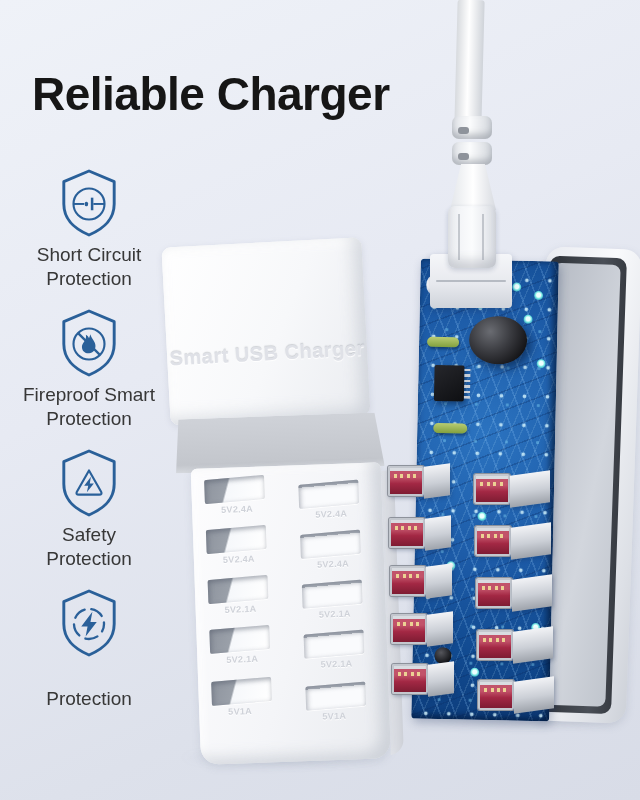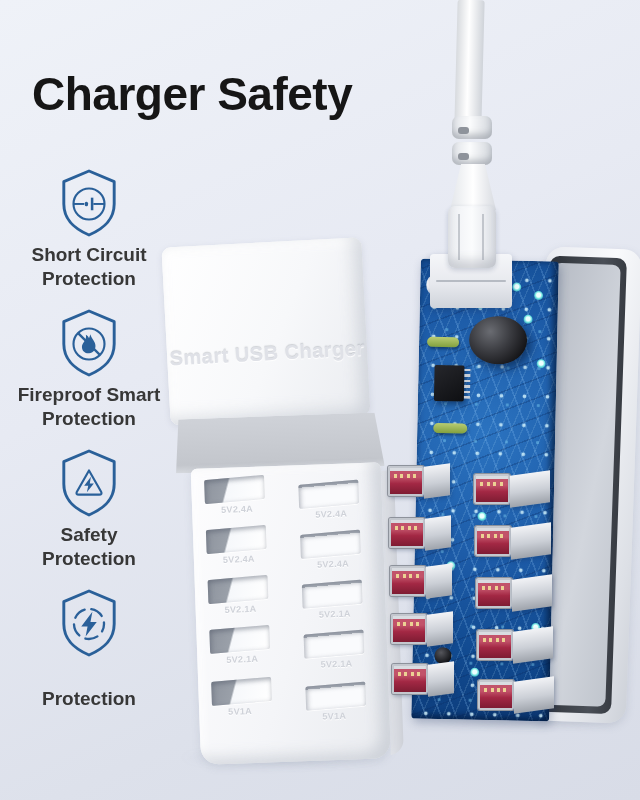--- a/index.html
+++ b/index.html
@@ -7,21 +7,21 @@
   .stage{position:relative;width:640px;height:800px;overflow:hidden;
     background:linear-gradient(155deg,#eff2f8 0%,#e7eaf3 40%,#dde1eb 75%,#d8dce7 100%);}
 
   
   .page-title{position:absolute;left:32px;top:36px;font-size:46px;font-weight:600;
     color:#161616;letter-spacing:-0.5px;}
 
   
   .feature{position:absolute;left:14px;width:150px;text-align:center;}
   .feature svg{display:block;margin:0 auto;}
-  .feature-label{margin-top:5px;font-size:19px;line-height:1.28;color:#373737;font-weight:700;}
+  .feature-label{margin-top:5px;font-size:19px;line-height:1.28;color:#373737;font-weight:400;}
 
   
   .charger{position:absolute;left:158px;top:234px;width:240px;height:540px;transform:rotate(-2deg);}
   .charger-top{position:absolute;left:14px;top:8px;width:200px;height:178px;border-radius:9px;
     transform:rotate(-1deg);
     background:linear-gradient(115deg,#ffffff 0%,#f7f8fa 55%,#eaecf0 100%);
     box-shadow:inset -8px -6px 16px rgba(176,182,194,.45), inset 6px 6px 12px rgba(255,255,255,.9),
                0 2px 6px rgba(120,130,150,.18);}
   .brand-text{position:absolute;left:0;right:0;top:100px;text-align:center;font-size:20px;
     font-weight:600;letter-spacing:.5px;color:#dfe1e7;
@@ -126,21 +126,21 @@
     background:rgba(150,156,166,.5);box-shadow:24px 0 0 rgba(150,156,166,.5);}
 
   .floor-shadow{position:absolute;border-radius:50%;filter:blur(4px);
     background:radial-gradient(ellipse, rgba(105,115,138,.22), rgba(0,0,0,0) 70%);}
 </style>
 </head>
 <body>
 
 <div class="stage">
 
-  <h1 class="page-title">Charger Safety</h1>
+  <h1 class="page-title">Reliable Charger</h1>
 
   <div class="feature" style="top:168px">
     <svg width="62" height="70" viewBox="0 0 64 72">
       <path d="M32 3 L58 14 L58 37 C58 53.5 47 62.5 32 69 C17 62.5 6 53.5 6 37 L6 14 Z" fill="none" stroke="#2a6099" stroke-width="3" stroke-linejoin="round"></path>
       <circle cx="32" cy="37" r="16" fill="none" stroke="#2a6099" stroke-width="2.2"></circle>
       <line x1="16" y1="37" x2="27" y2="37" stroke="#2a6099" stroke-width="2"></line>
       <rect x="27.6" y="34.6" width="3.4" height="4.8" rx="1.6" fill="#2a6099"></rect>
       <line x1="35.2" y1="30.5" x2="35.2" y2="43.5" stroke="#2a6099" stroke-width="2.6"></line>
       <line x1="36.5" y1="37" x2="48" y2="37" stroke="#2a6099" stroke-width="2"></line>
     </svg>

